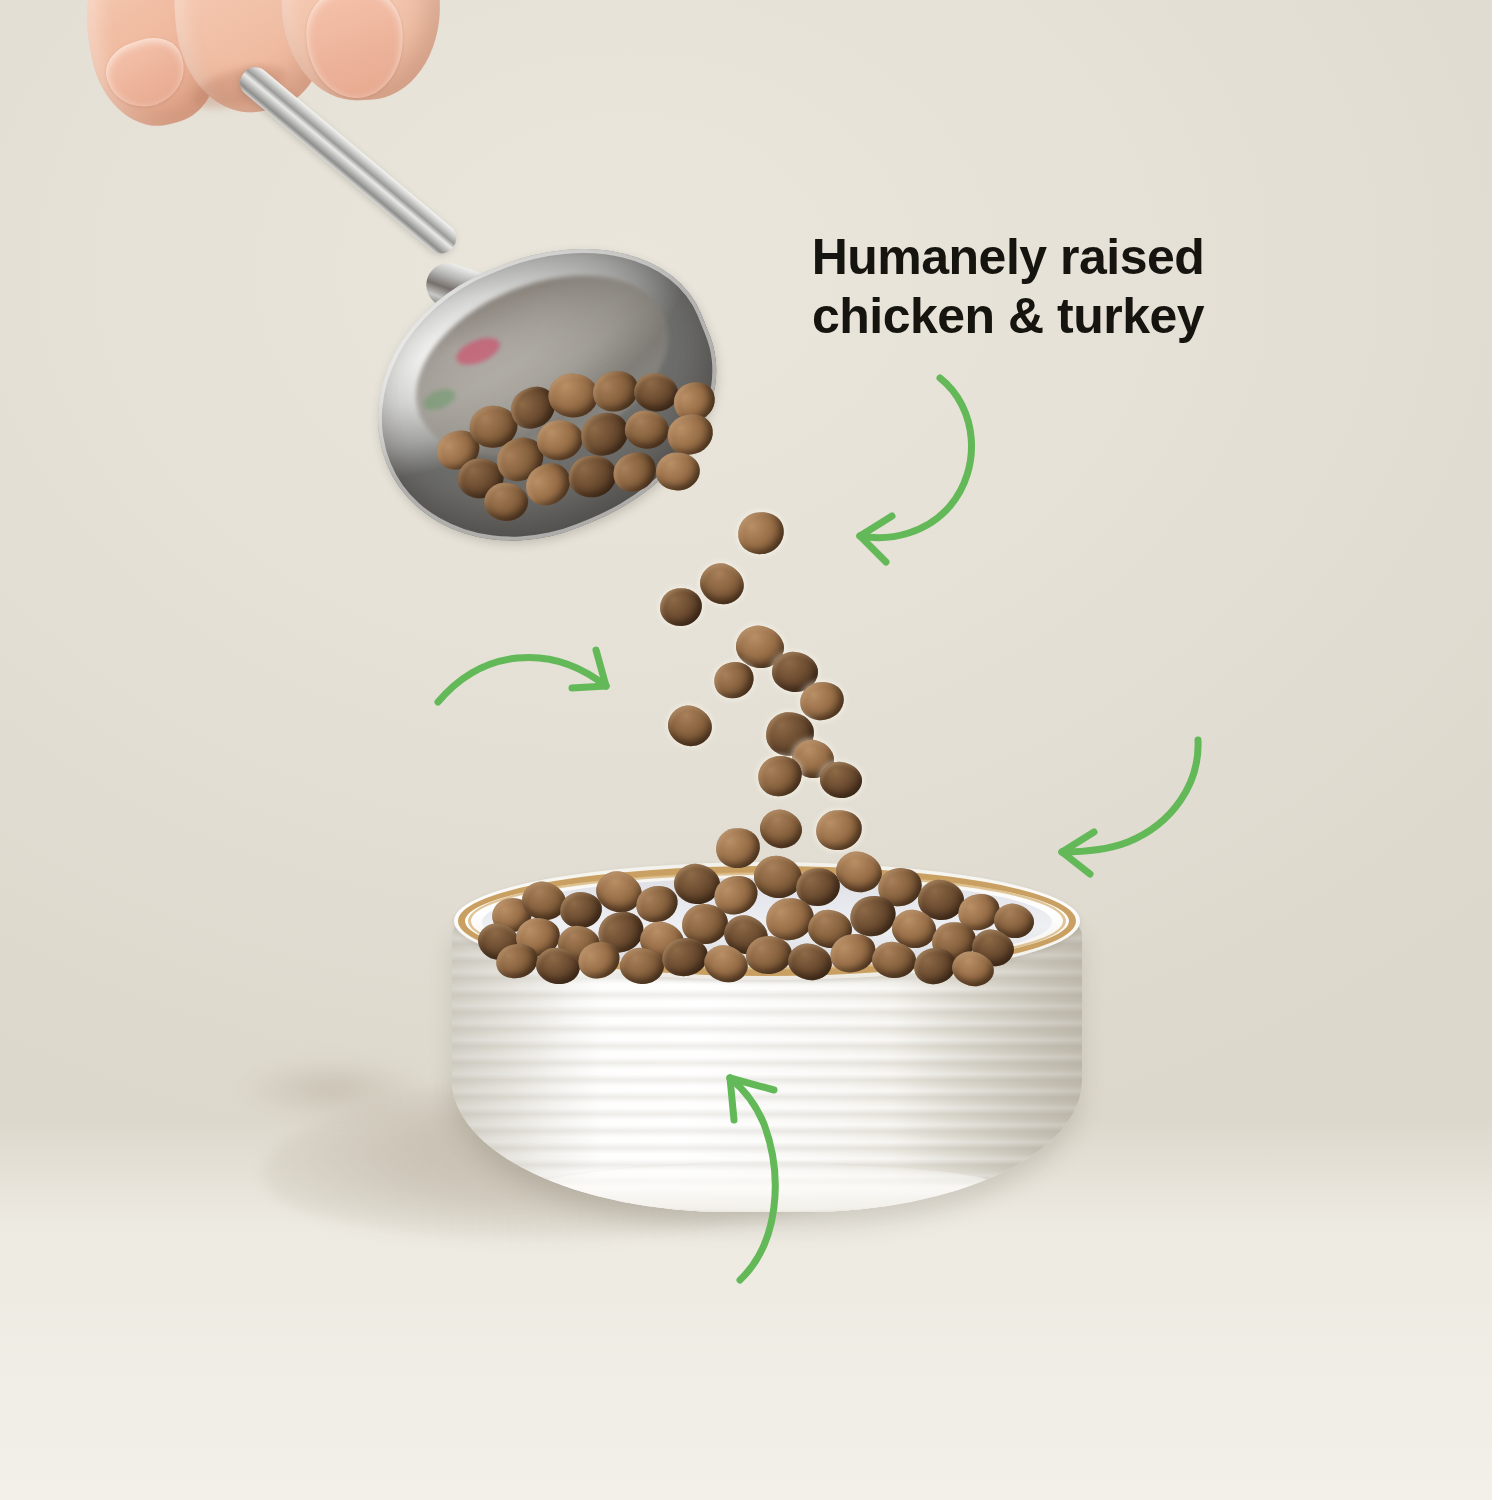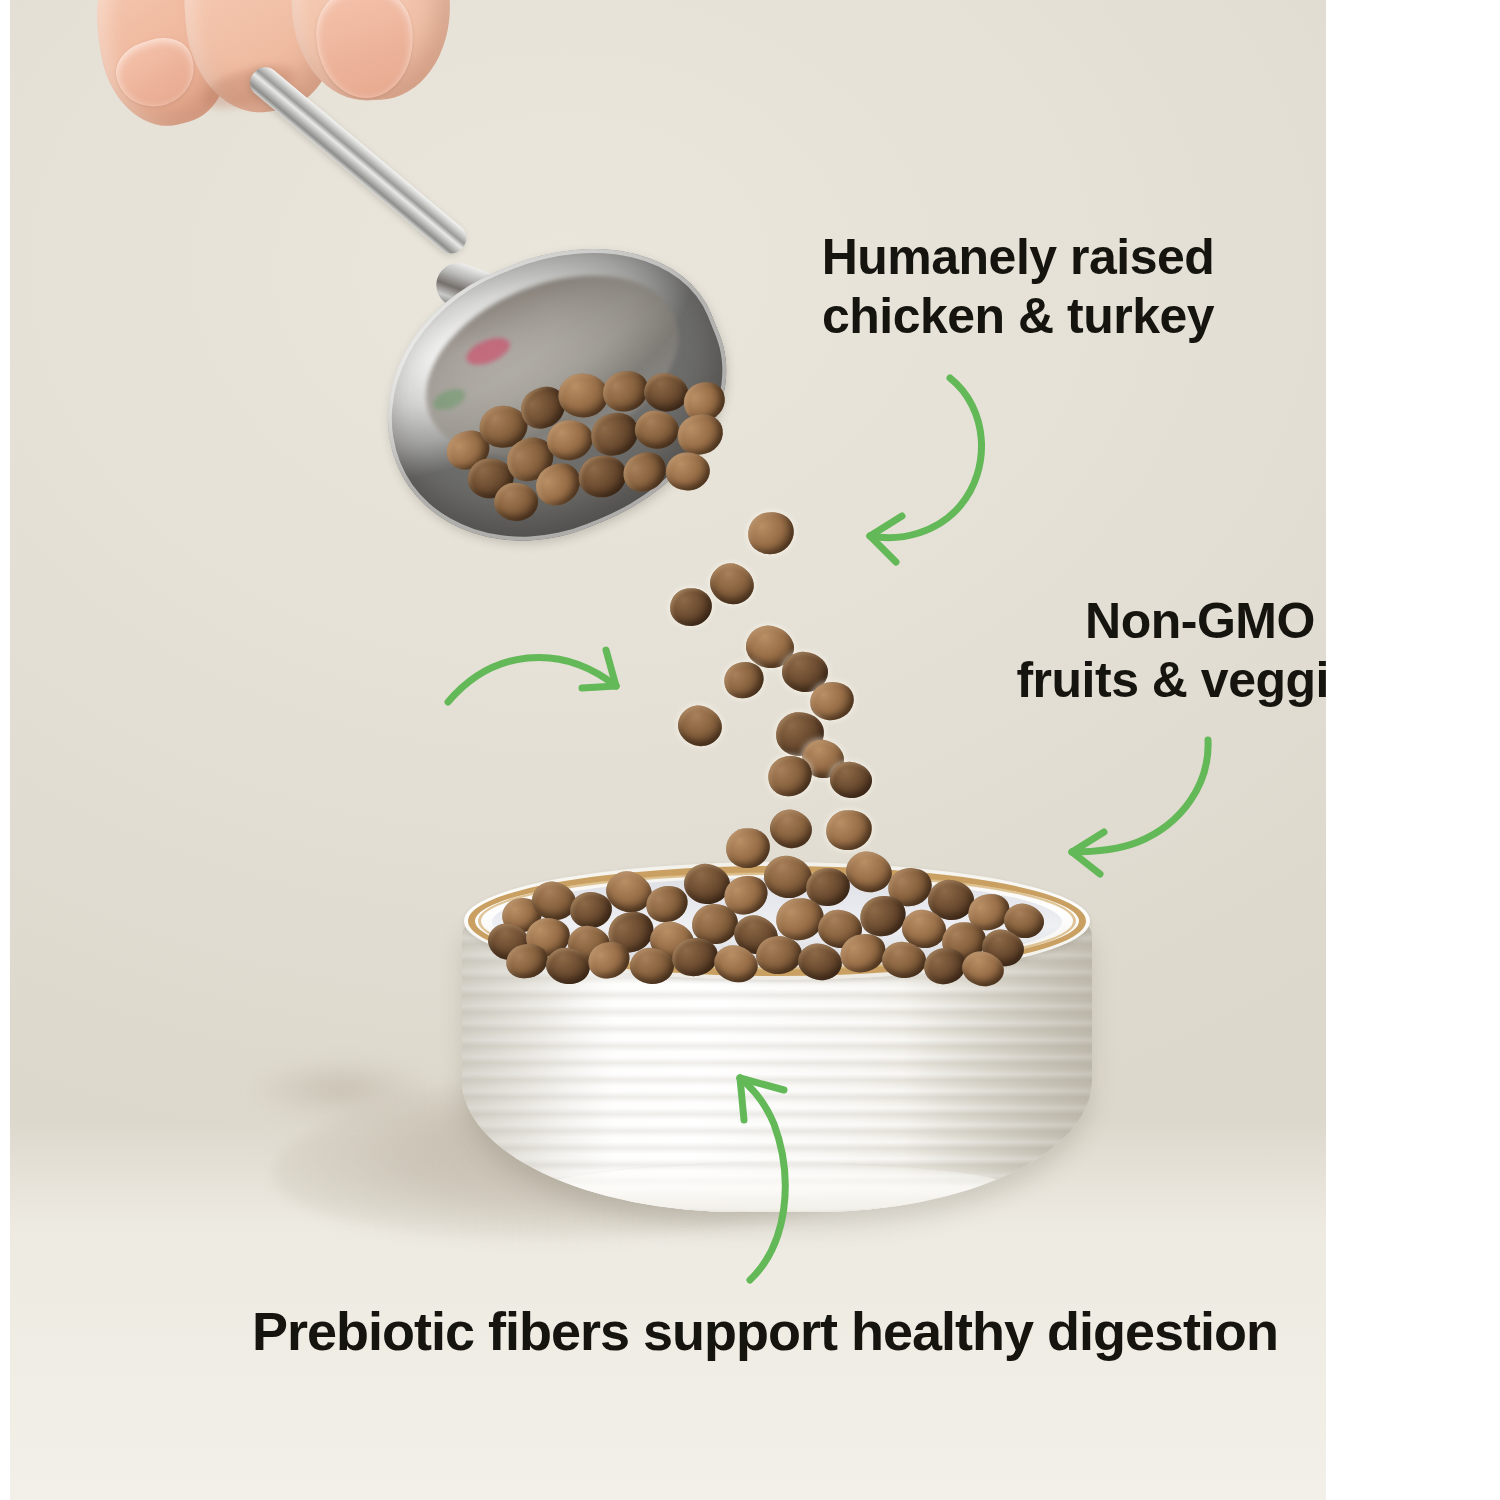--- a/index.html
+++ b/index.html
@@ -3,26 +3,25 @@
 <meta charset="utf-8">
 <title>Product Infographic</title>
 <style>
   html, body {
     margin: 0;
     padding: 0;
     background: #ffffff;
   }
   #stage {
     position: relative;
-    width: 1316px;
+    width: 1492px;
     height: 1500px;
     overflow: hidden;
     font-family: "Liberation Sans", sans-serif;
     background: #f9a8d4;
-    margin-left: 10px;
   }
   
   .bg {
     position: absolute;
     inset: 0;
     background:
       radial-gradient(ellipse 1200px 900px at 42% 18%, #eae6dc 0%, #e5e1d7 45%, #ddd8cc 100%);
   }
   .floor {
     position: absolute;
@@ -351,19 +350,16 @@
 
   <svg class="arrow" style="left:678px; top:1058px; width:150px; height:232px;" viewBox="0 0 150 232">
     <path d="M62 222 C 100 186, 106 120, 86 66 C 76 42, 62 28, 52 20"></path>
     <path d="M52 20 L 56 62"></path>
     <path d="M52 20 L 96 32"></path>
   </svg>
 
   <div class="label" id="label-chicken">Humanely raised
 chicken &amp; turkey</div>
 
-  <div class="label" id="label-gmo">Non-GMO
-fruits &amp; veggies</div>
-
-
-  <div class="label" id="label-prebiotic">Prebiotic fibers support healthy digestion</div>
+
+
 
 </div>
 
 </body></html>

